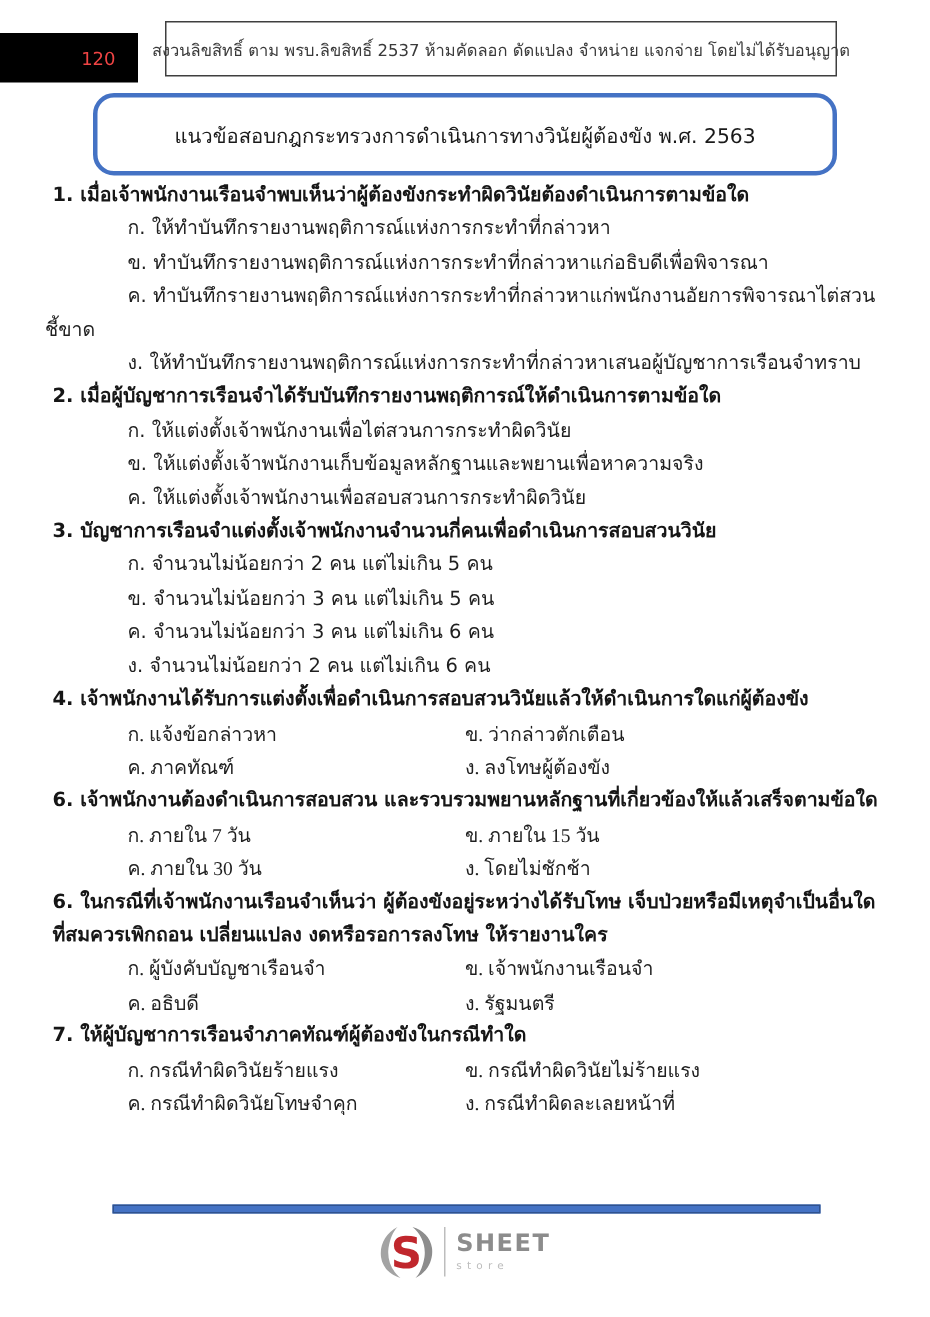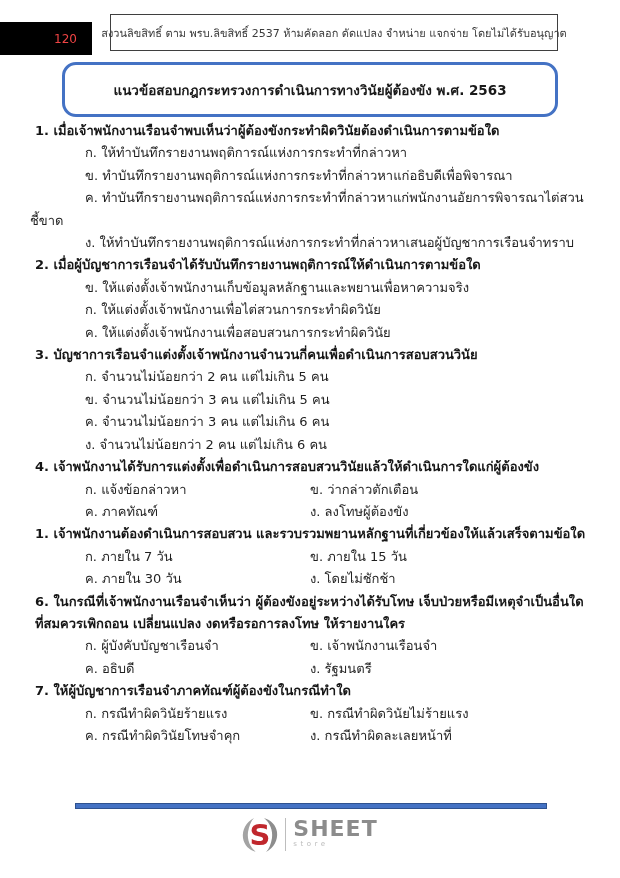--- a/index.html
+++ b/index.html
@@ -19,45 +19,45 @@
     position:absolute;left:98px;top:14px;width:448px;height:37px;
     border:1.5px solid #3f3f3f;box-sizing:border-box;background:#ffffff;
     display:flex;align-items:center;justify-content:center;
     font-size:11px;color:#3a3a3a;white-space:nowrap;margin-left:12px;
   }
   
   .title-box{
     position:absolute;left:62px;top:62px;width:496px;height:55px;
     border:3px solid #4472C4;border-radius:14px;box-sizing:border-box;
     background:#ffffff;display:flex;align-items:center;justify-content:center;
-    font-weight:bold;font-size:13.5px;color:#1a1a1a;text-align:center;
+    font-weight:normal;font-size:13.5px;color:#1a1a1a;text-align:center;
   }
   
   .content{
     position:absolute;left:30px;top:120px;width:562px;
     font-size:13px;line-height:22.4px;overflow-wrap:break-word;
   }
   .q-title{margin-left:5px;font-weight:bold;color:#161616;}
   .opt-line{text-indent:55px;}
-  .opt-row{display:flex;padding-left:55px;box-sizing:border-box;}
+  .opt-row{display:flex;padding-left:55px;box-sizing:border-box;font-family:Liberation Serif, serif;}
   .opt-cell1{flex:0 0 225px;}
   .opt-cell2{flex:1 1 auto;}
   
   .footer-bar{
     position:absolute;left:75px;top:803px;width:470px;height:4px;
     background:#4472C4;border:1px solid #2F528F;
   }
   .footer-logo{
     position:absolute;left:0;top:816px;width:620px;
     display:flex;align-items:flex-start;justify-content:center;gap:7px;
   }
   .logo-divider{width:1px;height:33px;background:#bdbdbd;margin-top:2px;}
   .brand-col{display:flex;flex-direction:column;align-items:flex-start;}
   .brand-name{
-    font-size:22px;font-weight:bold;color:#8c8c8c;letter-spacing:1px;line-height:20px;margin-top:3px;
+    font-size:16px;font-weight:bold;color:#8c8c8c;letter-spacing:1px;line-height:20px;margin-top:3px;
   }
   .brand-sub{
     font-size:7px;color:#bcbcbc;letter-spacing:3.5px;line-height:8px;margin-top:1px;
   }
 </style>
 </head>
 <body>
 
 <div class="page">
 
@@ -76,22 +76,22 @@
   <div class="content">
       <div class="q-block">
         <div class="q-title">1. เมื่อเจ้าพนักงานเรือนจำพบเห็นว่าผู้ต้องขังกระทำผิดวินัยต้องดำเนินการตามข้อใด</div>
         <div class="opt-line">ก. ให้ทำบันทึกรายงานพฤติการณ์แห่งการกระทำที่กล่าวหา</div>
         <div class="opt-line">ข. ทำบันทึกรายงานพฤติการณ์แห่งการกระทำที่กล่าวหาแก่อธิบดีเพื่อพิจารณา</div>
         <div class="opt-line">ค. ทำบันทึกรายงานพฤติการณ์แห่งการกระทำที่กล่าวหาแก่พนักงานอัยการพิจารณาไต่สวนชี้ขาด</div>
         <div class="opt-line">ง. ให้ทำบันทึกรายงานพฤติการณ์แห่งการกระทำที่กล่าวหาเสนอผู้บัญชาการเรือนจำทราบ</div>
       </div>
       <div class="q-block">
         <div class="q-title">2. เมื่อผู้บัญชาการเรือนจำได้รับบันทึกรายงานพฤติการณ์ให้ดำเนินการตามข้อใด</div>
+        <div class="opt-line">ก. ให้แต่งตั้งเจ้าพนักงานเพื่อไต่สวนการกระทำผิดวินัย</div>
         <div class="opt-line">ข. ให้แต่งตั้งเจ้าพนักงานเก็บข้อมูลหลักฐานและพยานเพื่อหาความจริง</div>
-        <div class="opt-line">ก. ให้แต่งตั้งเจ้าพนักงานเพื่อไต่สวนการกระทำผิดวินัย</div>
         <div class="opt-line">ค. ให้แต่งตั้งเจ้าพนักงานเพื่อสอบสวนการกระทำผิดวินัย</div>
       </div>
       <div class="q-block">
         <div class="q-title">3. บัญชาการเรือนจำแต่งตั้งเจ้าพนักงานจำนวนกี่คนเพื่อดำเนินการสอบสวนวินัย</div>
         <div class="opt-line">ก. จำนวนไม่น้อยกว่า 2 คน แต่ไม่เกิน 5 คน</div>
         <div class="opt-line">ข. จำนวนไม่น้อยกว่า 3 คน แต่ไม่เกิน 5 คน</div>
         <div class="opt-line">ค. จำนวนไม่น้อยกว่า 3 คน แต่ไม่เกิน 6 คน</div>
         <div class="opt-line">ง. จำนวนไม่น้อยกว่า 2 คน แต่ไม่เกิน 6 คน</div>
       </div>
       <div class="q-block">
@@ -99,21 +99,21 @@
         <div class="opt-row">
           <span class="opt-cell1">ก. แจ้งข้อกล่าวหา</span>
           <span class="opt-cell2">ข. ว่ากล่าวตักเตือน</span>
         </div>
         <div class="opt-row">
           <span class="opt-cell1">ค. ภาคทัณฑ์</span>
           <span class="opt-cell2">ง. ลงโทษผู้ต้องขัง</span>
         </div>
       </div>
       <div class="q-block">
-        <div class="q-title">1. เจ้าพนักงานต้องดำเนินการสอบสวน และรวบรวมพยานหลักฐานที่เกี่ยวข้องให้แล้วเสร็จตามข้อใด</div>
+        <div class="q-title">6. เจ้าพนักงานต้องดำเนินการสอบสวน และรวบรวมพยานหลักฐานที่เกี่ยวข้องให้แล้วเสร็จตามข้อใด</div>
         <div class="opt-row">
           <span class="opt-cell1">ก. ภายใน 7 วัน</span>
           <span class="opt-cell2">ข. ภายใน 15 วัน</span>
         </div>
         <div class="opt-row">
           <span class="opt-cell1">ค. ภายใน 30 วัน</span>
           <span class="opt-cell2">ง. โดยไม่ชักช้า</span>
         </div>
       </div>
       <div class="q-block">

